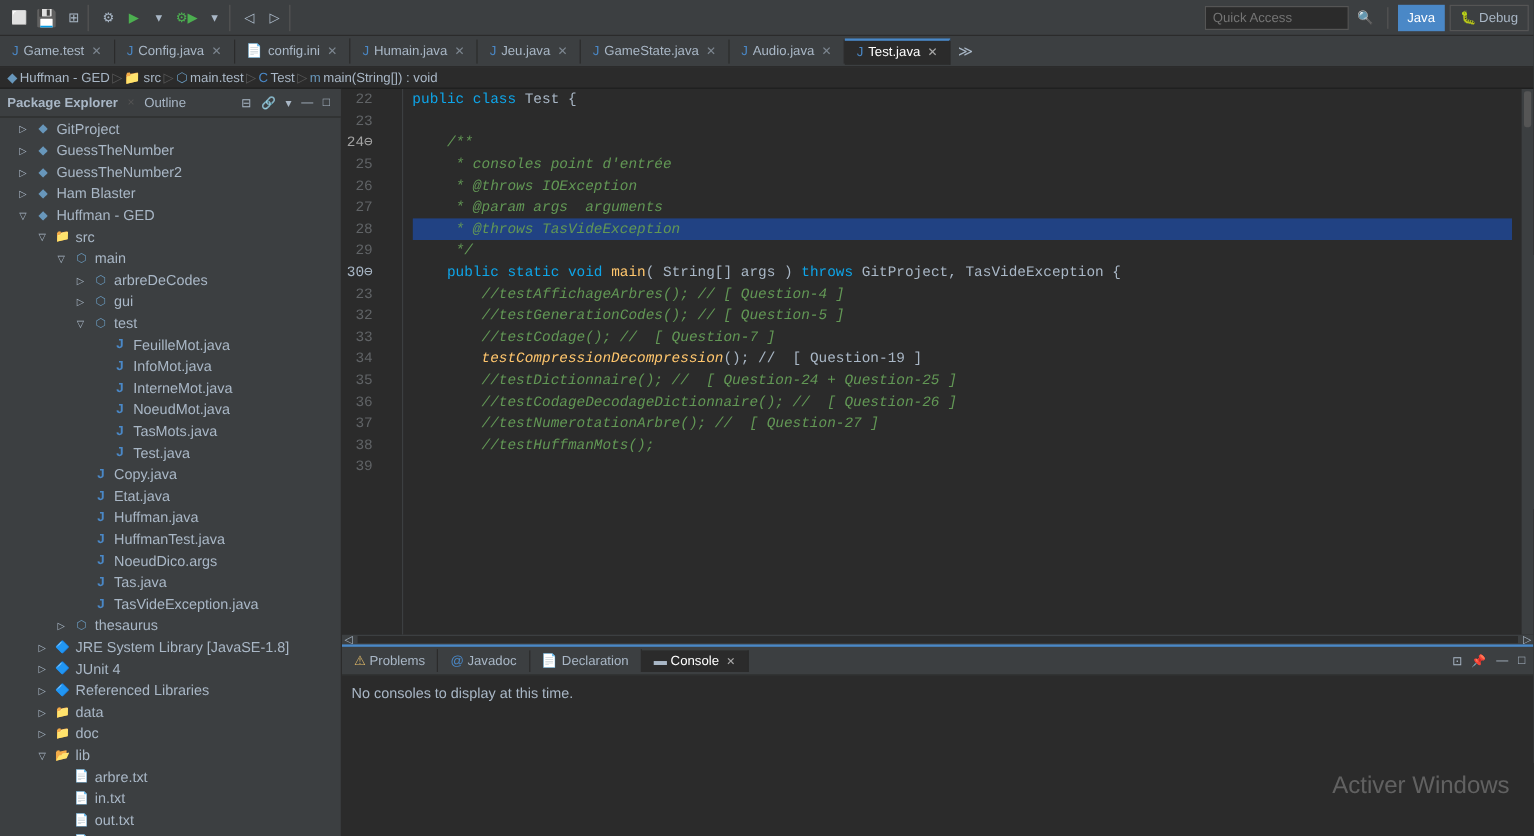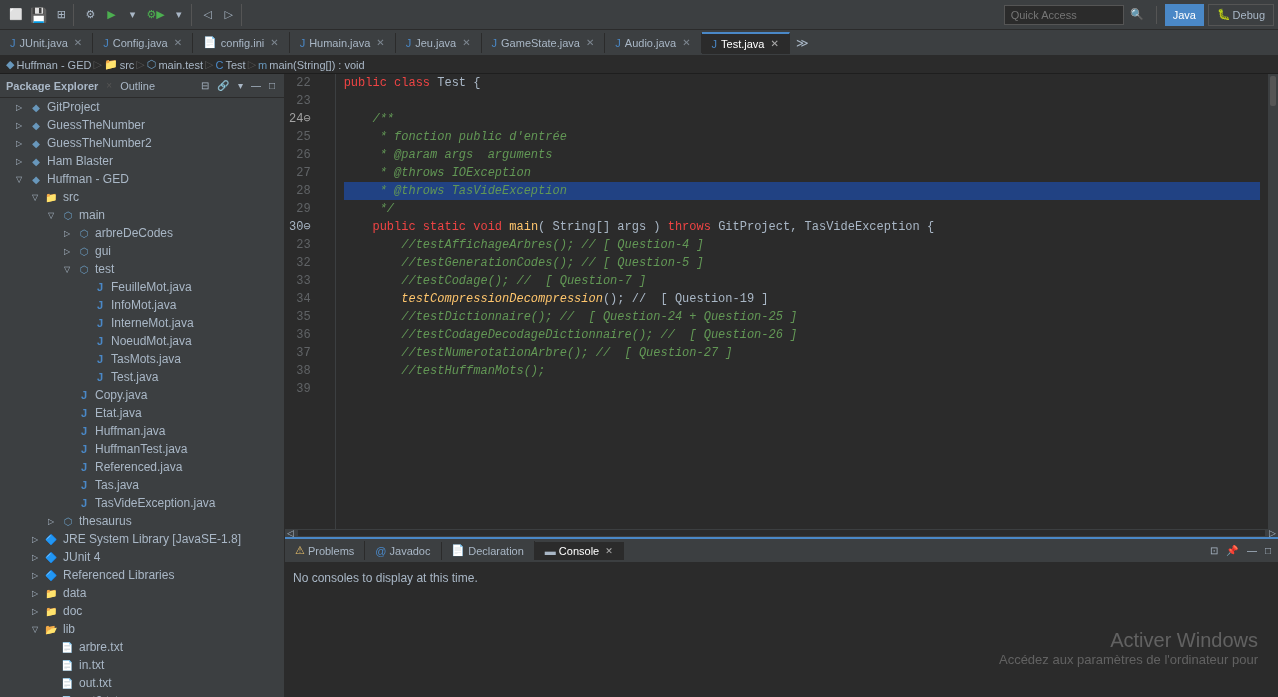--- a/index.html
+++ b/index.html
@@ -56,21 +56,21 @@
     .editor-area { flex: 1; background: #2b2b2b; display: flex; overflow: hidden; }
     .line-numbers { background: #2b2b2b; padding: 0 24px 0 4px; color: #606366; font-family: 'Courier New', monospace; font-size: 12px; line-height: 18px; min-width: 40px; text-align: right; border-right: 1px solid #3c3f41; user-select: none; overflow: hidden; }
     .code-content { flex: 1; overflow: auto; padding: 0 8px; font-family: 'Courier New', monospace; font-size: 12px; line-height: 18px; }
     .code-content::-webkit-scrollbar { width: 8px; height: 8px; }
     .code-content::-webkit-scrollbar-track { background: #2b2b2b; }
     .code-content::-webkit-scrollbar-thumb { background: #555; }
     .code-line { white-space: pre; display: block; min-height: 18px; }
     .code-line.highlighted { background: #214283; }
 
     
-    .kw { color: #ef4444; }
+    .kw { color: #0ea5e9; }
     .cm { color: #629755; font-style: italic; }
     .fn { color: #ffc66d; }
     .it { font-style: italic; }
     .plain { color: #a9b7c6; }
 
     
     .bottom-panel { height: 160px; background: #3c3f41; border-top: 2px solid #4a88c7; display: flex; flex-direction: column; flex-shrink: 0; }
     .bottom-tabs { display: flex; align-items: center; border-bottom: 1px solid #2b2b2b; min-height: 24px; }
     .bottom-tab { padding: 3px 10px; font-size: 11px; cursor: pointer; border-right: 1px solid #2b2b2b; color: #a9b7c6; display: flex; align-items: center; gap: 3px; }
     .bottom-tab.active { background: #2b2b2b; color: #ffffff; }
@@ -113,21 +113,21 @@
     <button class="debug-btn">
       <span>🐛</span>
       <span>Debug</span>
     </button>
   </div>
 </div>
 
 <div class="editor-tabs">
   <div class="editor-tab">
     <span style="color:#4a88c7;">J</span>
-    <span>JUnit.java</span>
+    <span>Game.test</span>
     <span class="tab-close">✕</span>
   </div>
   <div class="editor-tab">
     <span style="color:#4a88c7;">J</span>
     <span>Config.java</span>
     <span class="tab-close">✕</span>
   </div>
   <div class="editor-tab">
     <span>📄</span>
     <span>config.ini</span>
@@ -385,21 +385,21 @@
         <span class="tree-label">HuffmanTest.java</span>
       </div>
 
       <div class="tree-item">
         <span class="tree-indent"></span>
         <span class="tree-indent"></span>
         <span class="tree-indent"></span>
         <span class="tree-indent"></span>
         <span class="tree-arrow"> </span>
         <span class="tree-icon" style="color:#4a88c7;font-size:11px;font-weight:bold;">J</span>
-        <span class="tree-label">Referenced.java</span>
+        <span class="tree-label">NoeudDico.args</span>
       </div>
 
       <div class="tree-item">
         <span class="tree-indent"></span>
         <span class="tree-indent"></span>
         <span class="tree-indent"></span>
         <span class="tree-indent"></span>
         <span class="tree-arrow"> </span>
         <span class="tree-icon" style="color:#4a88c7;font-size:11px;font-weight:bold;">J</span>
         <span class="tree-label">Tas.java</span>
@@ -531,23 +531,23 @@
         <div>35</div>
         <div>36</div>
         <div>37</div>
         <div>38</div>
         <div>39</div>
       </div>
       <div class="code-content">
         <span class="code-line"><span class="kw">public class</span> <span class="plain">Test {</span></span>
         <span class="code-line"></span>
         <span class="code-line"><span class="cm">    /**</span></span>
-        <span class="code-line"><span class="cm">     * fonction public d'entrée</span></span>
+        <span class="code-line"><span class="cm">     * consoles point d'entrée</span></span>
+        <span class="code-line"><span class="cm">     * @throws IOException</span></span>
         <span class="code-line"><span class="cm">     * @param args  arguments</span></span>
-        <span class="code-line"><span class="cm">     * @throws IOException</span></span>
         <span class="code-line highlighted"><span class="cm">     * @throws TasVideException</span></span>
         <span class="code-line"><span class="cm">     */</span></span>
         <span class="code-line"><span class="kw">    public static void</span> <span class="fn">main</span><span class="plain">( String[] args ) </span><span class="kw">throws</span><span class="plain"> GitProject, TasVideException {</span></span>
         <span class="code-line"><span class="cm">        //testAffichageArbres(); // [ Question-4 ]</span></span>
         <span class="code-line"><span class="cm">        //testGenerationCodes(); // [ Question-5 ]</span></span>
         <span class="code-line"><span class="cm">        //testCodage(); //  [ Question-7 ]</span></span>
         <span class="code-line"><span class="plain">        </span><span class="fn it">testCompressionDecompression</span><span class="plain">(); //  [ Question-19 ]</span></span>
         <span class="code-line"><span class="cm">        //testDictionnaire(); //  [ Question-24 + Question-25 ]</span></span>
         <span class="code-line"><span class="cm">        //testCodageDecodageDictionnaire(); //  [ Question-26 ]</span></span>
         <span class="code-line"><span class="cm">        //testNumerotationArbre(); //  [ Question-27 ]</span></span>
@@ -595,14 +595,13 @@
       <div class="bottom-content">
         <span>No consoles to display at this time.</span>
       </div>
     </div>
 
   </div>
 </div>
 
 <div class="watermark">
   <div class="title">Activer Windows</div>
-  <div>Accédez aux paramètres de l'ordinateur pour</div>
 </div>
 
 </body></html>

